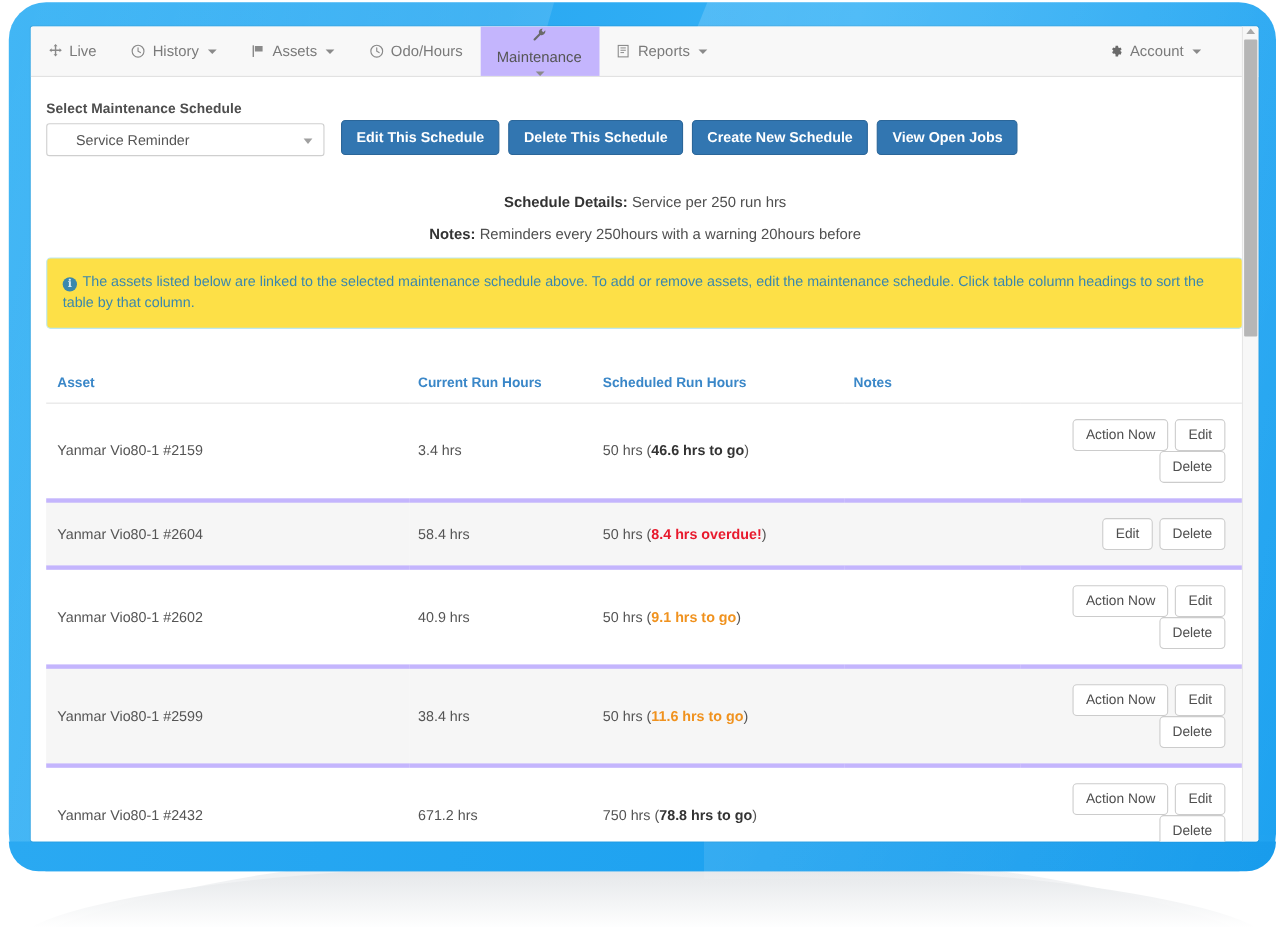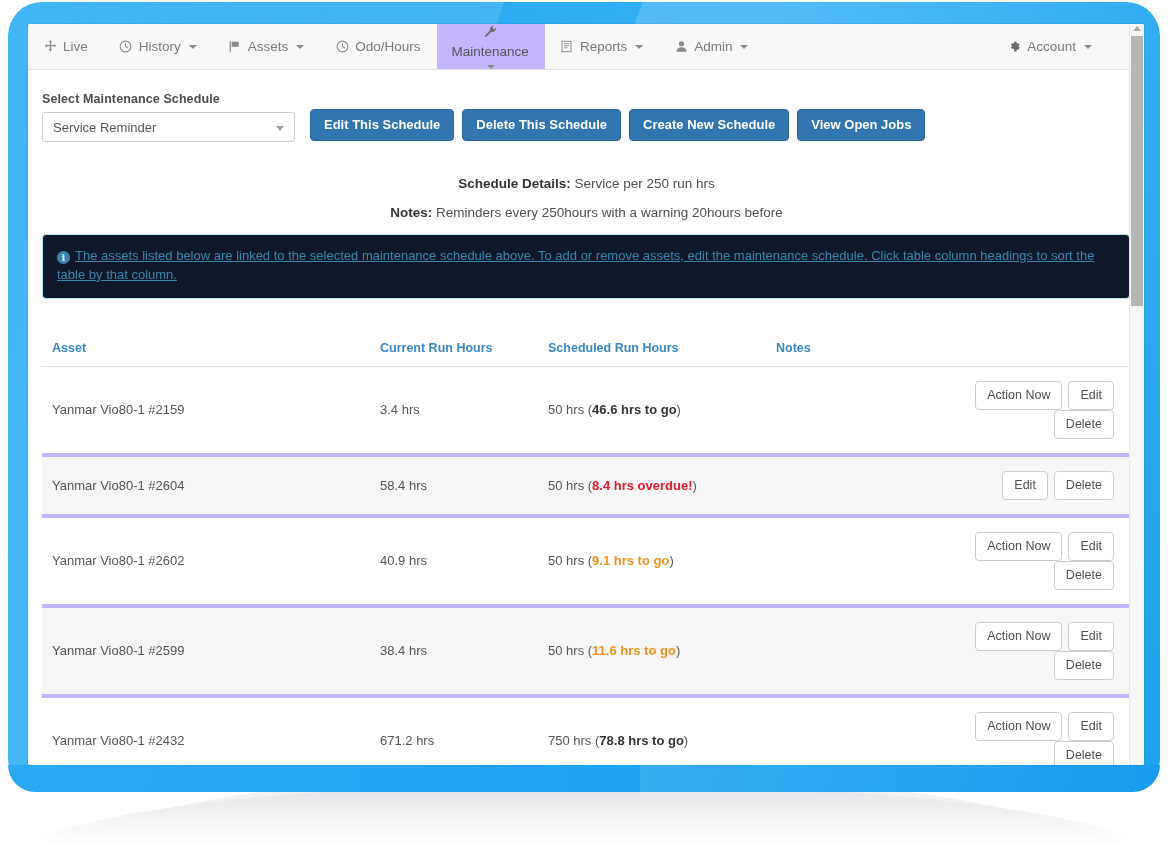--- a/index.html
+++ b/index.html
@@ -126,21 +126,21 @@
   .content { position:relative; padding: 0 14px 0 14px; }
 
   .sched-row { display:flex; align-items:flex-end; gap:0; padding: 22px 0 0 0; }
   .sched-left { width: 268px; }
   .sched-label {
     font-size: 12.5px; font-weight: bold; color:#4d4d4d; margin-bottom: 6px; letter-spacing:.1px;
   }
   .select-box {
     position:relative; width: 253px; height: 30px;
     border:1px solid #cfcfcf; border-radius:3px; background:#fff;
-    display:flex; align-items:center; padding: 0 10px;
+    display:flex; align-items:center; padding: 0 26px;
     font-size: 13px; color:#555;
   }
   .select-box .sel-caret {
     position:absolute; right:10px; top:13px;
     width:0;height:0;border-left:4px solid transparent;border-right:4px solid transparent;
     border-top:5px solid #a0a0a0;
   }
 
   .btn-row { display:flex; gap:8px; padding-bottom: 1px; }
   .btn-primary {
@@ -148,23 +148,23 @@
     color:#fff; font-size:13px; font-weight:bold; padding: 8px 13px 9px;
     line-height:13px; cursor:pointer; white-space:nowrap;
   }
 
   .details { padding: 34px 0 0 1px; }
   .details p { font-size: 13.5px; color:#4f4f4f; margin-bottom: 14px; text-align: center; }
   .details p b { color:#333; }
 
   .alert-info {
     margin-top: 14px;
-    background:#0f172a; border:1px solid #bce8f1; border-radius:4px;
+    background:#fde047; border:1px solid #bce8f1; border-radius:4px;
     padding: 12px 14px 13px 14px;
-    color:#3a87ad; font-size:13px; line-height:1.45;text-decoration:underline;
+    color:#3a87ad; font-size:13px; line-height:1.45;
   }
   .alert-info .i-ico {
     display:inline-block; width:13px; height:13px; border-radius:50%;
     background:#3a87ad; color:#d9edf7; font-size:10px; font-weight:bold;
     text-align:center; line-height:13px; margin-right:5px;
     font-family:"DejaVu Serif", serif; vertical-align:-1px;
   }
 
   
   table.assets { width:100%; border-collapse:collapse; margin-top: 36px; }
@@ -278,30 +278,20 @@
           <span class="nav-ico">
             <svg width="13" height="13" viewBox="0 0 16 16" fill="none" stroke="#8a8a8a" stroke-width="1.2">
               <rect x="2.5" y="1.6" width="11" height="12.8"></rect>
               <path d="M5 4.4h6M5 7h6M5 9.6h4" stroke-width="1.1"></path>
             </svg>
           </span>
           <span>Reports</span>
           <span class="caret"></span>
         </div>
 
-        <div class="nav-item">
-          <span class="nav-ico">
-            <svg width="13" height="13" viewBox="0 0 16 16" fill="#8a8a8a">
-              <circle cx="8" cy="4.6" r="3.2"></circle>
-              <path d="M1.8 14.4c0-3.4 2.8-5.4 6.2-5.4s6.2 2 6.2 5.4z"></path>
-            </svg>
-          </span>
-          <span>Admin</span>
-          <span class="caret"></span>
-        </div>
 
       </div>
 
       <div class="nav-right">
         <div class="nav-item">
           <span class="nav-ico">
             <svg width="13" height="13" viewBox="0 0 16 16" fill="#6a6a6a">
               <path d="M8 5.2a2.8 2.8 0 1 0 0 5.6 2.8 2.8 0 0 0 0-5.6zm6.4 3.7l-1.3-.7a5.3 5.3 0 0 0 0-1.4l1.3-.7-1.2-2.1-1.4.5a5.3 5.3 0 0 0-1.2-.7L10.4 2H7.6l-.2 1.8a5.3 5.3 0 0 0-1.2.7l-1.4-.5-1.2 2.1 1.3.7a5.3 5.3 0 0 0 0 1.4l-1.3.7 1.2 2.1 1.4-.5c.37.3.78.53 1.2.7L7.6 14h2.8l.2-1.8c.42-.17.83-.4 1.2-.7l1.4.5z"></path>
             </svg>
           </span>

